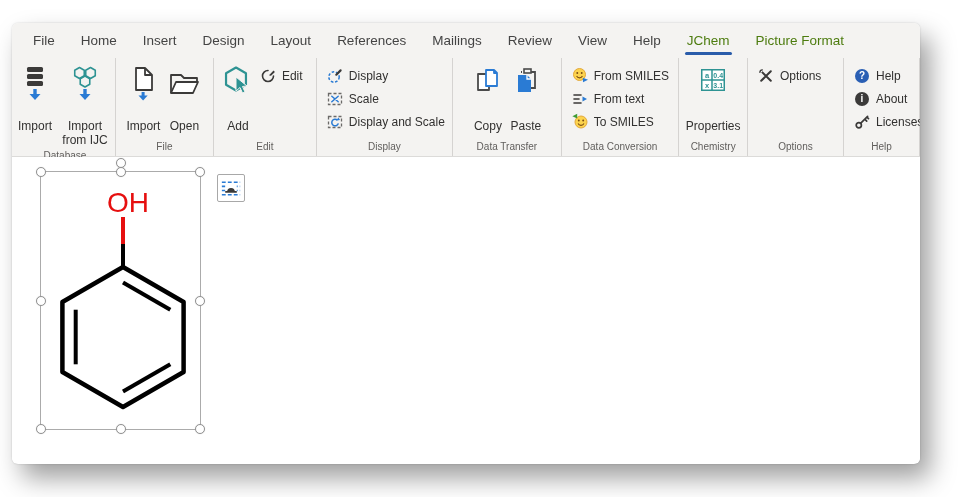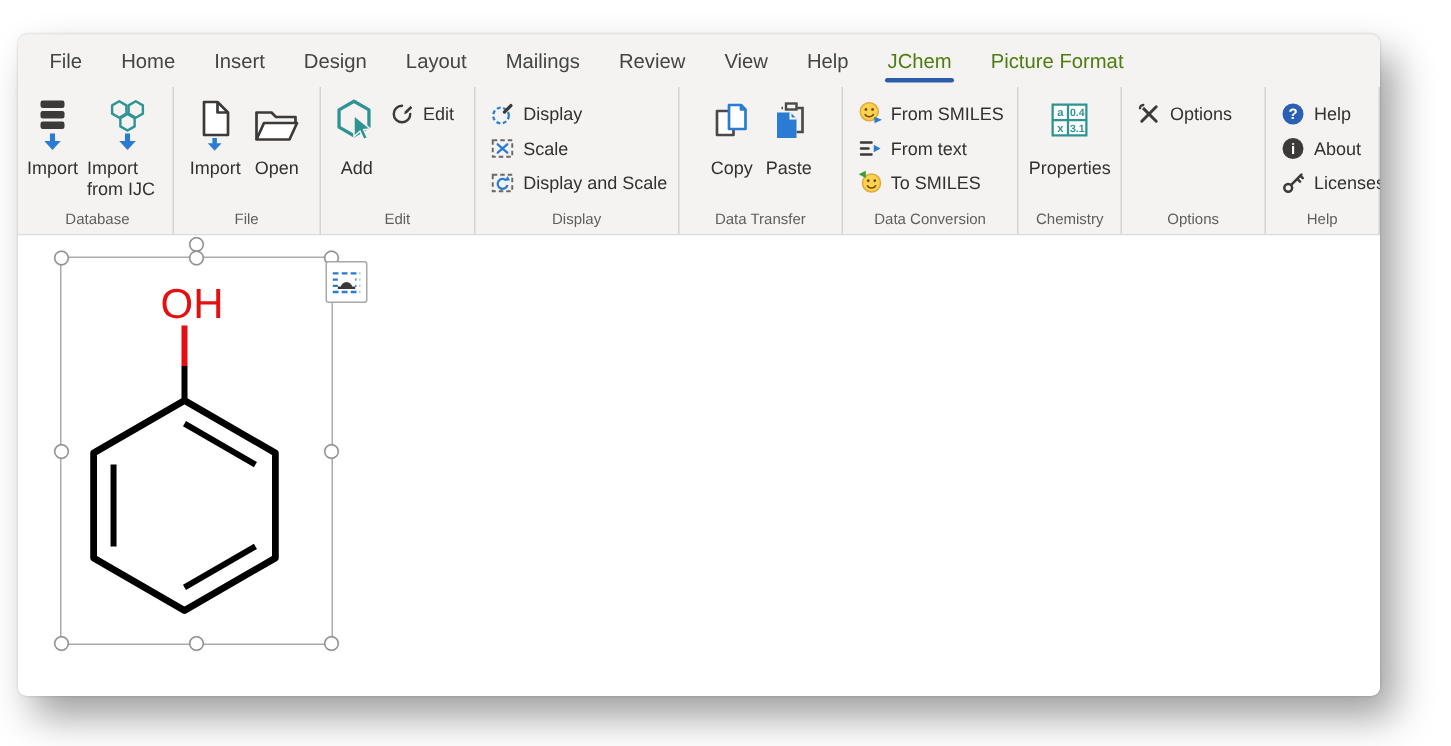--- a/index.html
+++ b/index.html
@@ -16,47 +16,48 @@
   .tab.contextual { color:#4d7c0f; }
   
   .ribbon { height:99px; background:#f4f3f1; display:flex; align-items:stretch; padding-left:3px; border-bottom:1px solid #dcdbd9; }
   .group { display:flex; flex-direction:column; border-right:1px solid #d5d3d1; padding-top:3px; }
   .g1{width:103px}.g2{width:100px}.g3{width:105px}.g4{width:139px}.g5{width:111px}.g6{width:120px}.g7{width:70px}.g8{width:98px}.g9{width:76px}
   .group-content { flex:1; display:flex; justify-content:center; align-items:flex-start; }
   .group-content.left { justify-content:flex-start; padding-left:6px; }
   .group-label { text-align:center; font-size:10px; color:#605e5c; padding:2px 0 4px; }
   .btn-large { display:flex; flex-direction:column; align-items:center; padding:3px 3px 0; font-size:12px; color:#323130; cursor:default; }
   .btn-large .bicon { height:40px; display:flex; align-items:flex-start; justify-content:center; padding-top:2px; }
-  .btn-large .blbl { text-align:left; line-height:1.2; margin-top:1px; max-width:58px; }
+  .btn-large .blbl { text-align:center; line-height:1.2; margin-top:15px; max-width:58px; }
   .btn-col { display:flex; flex-direction:column; padding-top:3px; }
   .btn-small { display:flex; align-items:center; gap:5px; font-size:12px; color:#323130; height:23px; padding:0 4px; cursor:default; white-space:nowrap; }
   .btn-small .sicon { width:17px; height:17px; display:flex; align-items:center; justify-content:center; }
   
   .doc { position:relative; background:#fff; height:306px; }
-  .selection { position:absolute; left:28px; top:14px; width:182px; height:259px; border:1px solid #ababab; }
+  .selection { position:absolute; left:28px; top:14px; width:161px; height:259px; border:1px solid #ababab; }
   .handle { position:absolute; width:10px; height:10px; border-radius:50%; background:#fff; border:1px solid #919191; box-shadow:0 0 1px rgba(0,0,0,.2); }
   .h-tl{left:-5px;top:-5px}.h-tm{left:50%;margin-left:-5px;top:-5px}.h-tr{right:-5px;top:-5px}
   .h-ml{left:-5px;top:50%;margin-top:-5px}.h-mr{right:-5px;top:50%;margin-top:-5px}
   .h-bl{left:-5px;bottom:-5px}.h-bm{left:50%;margin-left:-5px;bottom:-5px}.h-br{right:-5px;bottom:-5px}
   .h-rot{left:50%;margin-left:-5px;top:-14px}
   .molecule { position:absolute; left:0; top:0; }
   .layout-btn { position:absolute; left:205px; top:17px; width:28px; height:28px; background:#fff; border:1px solid #a8a8a8; border-radius:2px; display:flex; align-items:center; justify-content:center; cursor:default; }
   svg text { font-family:"Liberation Sans", sans-serif; }
 </style>
 </head>
 <body>
 
 <div class="win">
 
   <div class="menubar">
     <div class="tab">File</div>
     <div class="tab">Home</div>
     <div class="tab">Insert</div>
     <div class="tab">Design</div>
     <div class="tab">Layout</div>
+    <div class="tab">References</div>
     <div class="tab">Mailings</div>
     <div class="tab">Review</div>
     <div class="tab">View</div>
     <div class="tab">Help</div>
     <div class="tab active">JChem</div>
     <div class="tab contextual">Picture Format</div>
   </div>
 
   <div class="ribbon">
 

